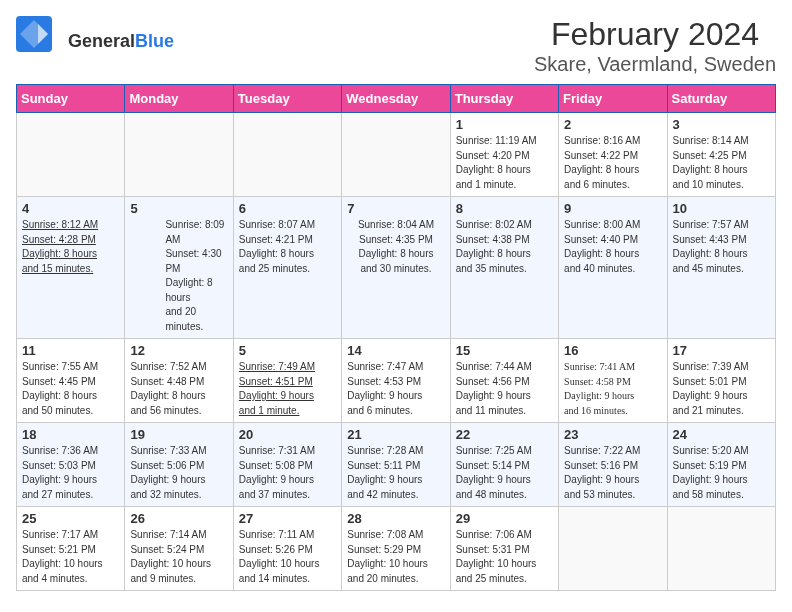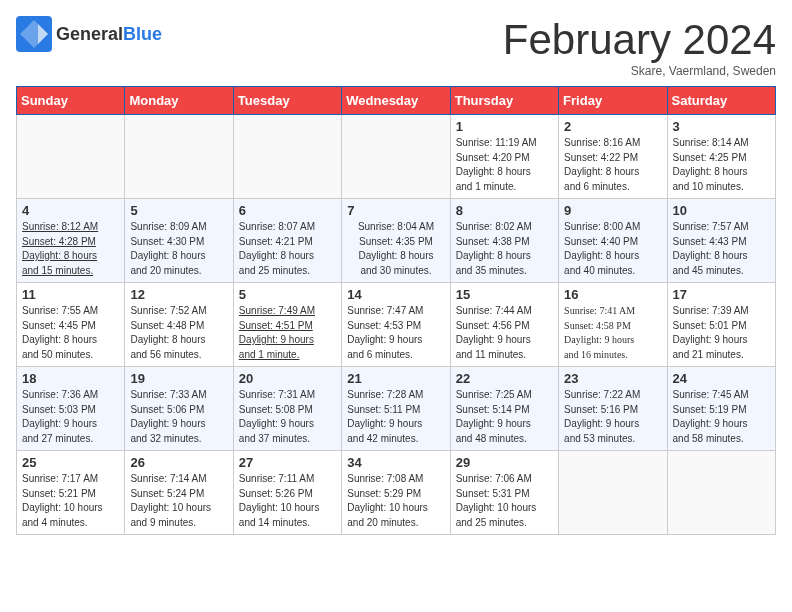--- a/index.html
+++ b/index.html
@@ -11,34 +11,34 @@
       padding: 16px;
     }
     .header {
       display: flex;
       justify-content: space-between;
       align-items: flex-start;
       margin-bottom: 8px;
     }
     .logo {
       display: flex;
-      align-items: center;
-      gap: 4px;
+      align-items: flex-end;
+      gap: 16px;
     }
     .title-block { text-align: right; }
-    .main-title { font-size: 42px; font-weight: normal; color: #333; text-align: center; }
-    .sub-title { font-size: 12px; color: #555; }
+    .main-title { font-size: 32px; font-weight: normal; color: #333; text-align: center; }
+    .sub-title { font-size: 20px; color: #555; }
 
     .calendar {
       width: 100%;
       border-collapse: collapse;
       border: 1px solid #ccc;
     }
     .calendar th {
-      background: #ef4444;
+      background: #ec4899;
       color: #fff;
       font-size: 13px;
       font-weight: bold;
       padding: 6px 4px;
       text-align: left;
       border: 1px solid #1a5fb4;
     }
     .calendar td {
       vertical-align: top;
       border: 1px solid #ccc;
@@ -127,21 +127,21 @@
       <tr>
         <td>
           <span class="day-number">4</span>
           <div class="day-info" style="white-space: pre-line; text-decoration: underline;">Sunrise: 8:12 AM
 Sunset: 4:28 PM
 Daylight: 8 hours
 and 15 minutes.</div>
         </td>
         <td>
           <span class="day-number">5</span>
-          <div class="day-info" style="white-space: pre-line;">Sunrise: 8:09 AM
+          <div class="day-info" style="white-space: pre-line; margin-left: 35px;">Sunrise: 8:09 AM
 Sunset: 4:30 PM
 Daylight: 8 hours
 and 20 minutes.</div>
         </td>
         <td>
           <span class="day-number">6</span>
           <div class="day-info" style="white-space: pre-line;">Sunrise: 8:07 AM
 Sunset: 4:21 PM
 Daylight: 8 hours
 and 25 minutes.</div>
@@ -264,21 +264,21 @@
         </td>
         <td>
           <span class="day-number">23</span>
           <div class="day-info" style="white-space: pre-line;">Sunrise: 7:22 AM
 Sunset: 5:16 PM
 Daylight: 9 hours
 and 53 minutes.</div>
         </td>
         <td>
           <span class="day-number">24</span>
-          <div class="day-info" style="white-space: pre-line;">Sunrise: 7:45 AM
+          <div class="day-info" style="white-space: pre-line;">Sunrise: 5:20 AM
 Sunset: 5:19 PM
 Daylight: 9 hours
 and 58 minutes.</div>
         </td>
       </tr>
       <tr>
         <td>
           <span class="day-number">25</span>
           <div class="day-info" style="white-space: pre-line;">Sunrise: 7:17 AM
 Sunset: 5:21 PM
@@ -293,21 +293,21 @@
 and 9 minutes.</div>
         </td>
         <td>
           <span class="day-number">27</span>
           <div class="day-info" style="white-space: pre-line;">Sunrise: 7:11 AM
 Sunset: 5:26 PM
 Daylight: 10 hours
 and 14 minutes.</div>
         </td>
         <td>
-          <span class="day-number">34</span>
+          <span class="day-number">28</span>
           <div class="day-info" style="white-space: pre-line;">Sunrise: 7:08 AM
 Sunset: 5:29 PM
 Daylight: 10 hours
 and 20 minutes.</div>
         </td>
         <td>
           <span class="day-number">29</span>
           <div class="day-info" style="white-space: pre-line;">Sunrise: 7:06 AM
 Sunset: 5:31 PM
 Daylight: 10 hours

